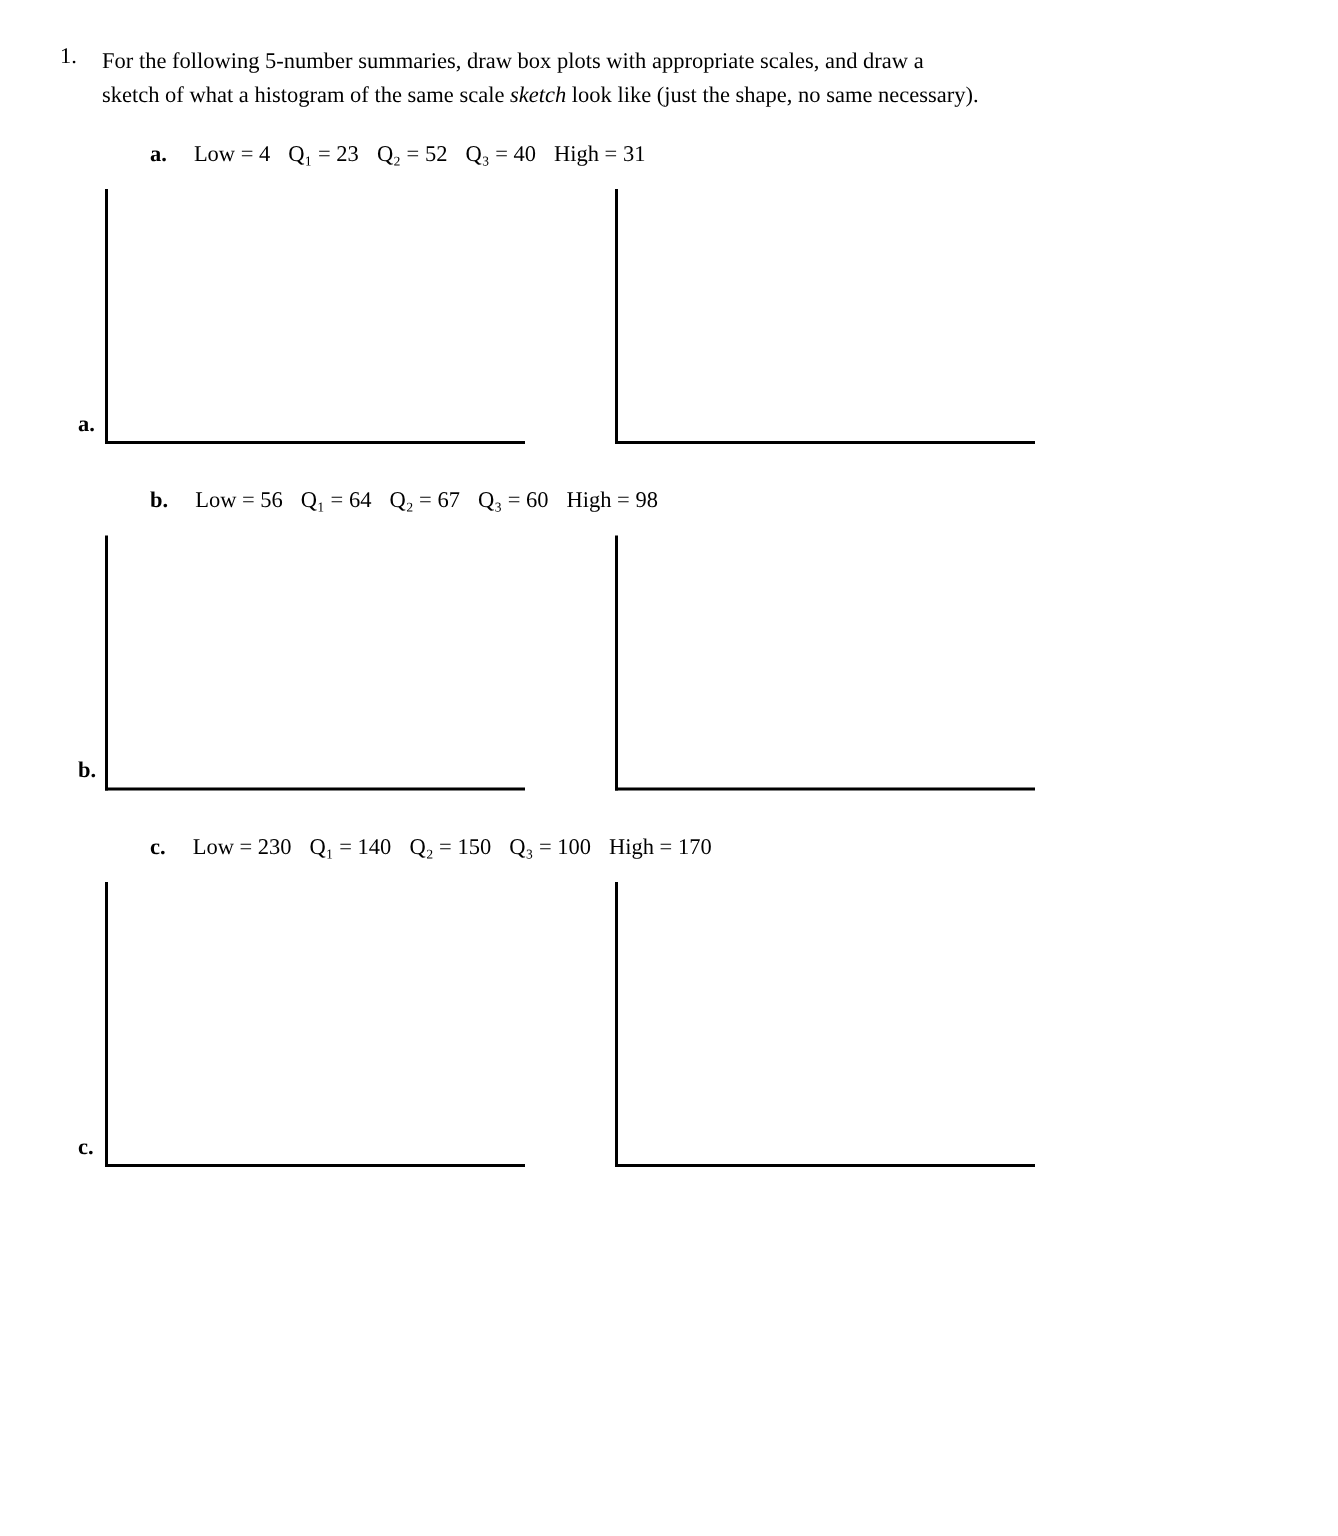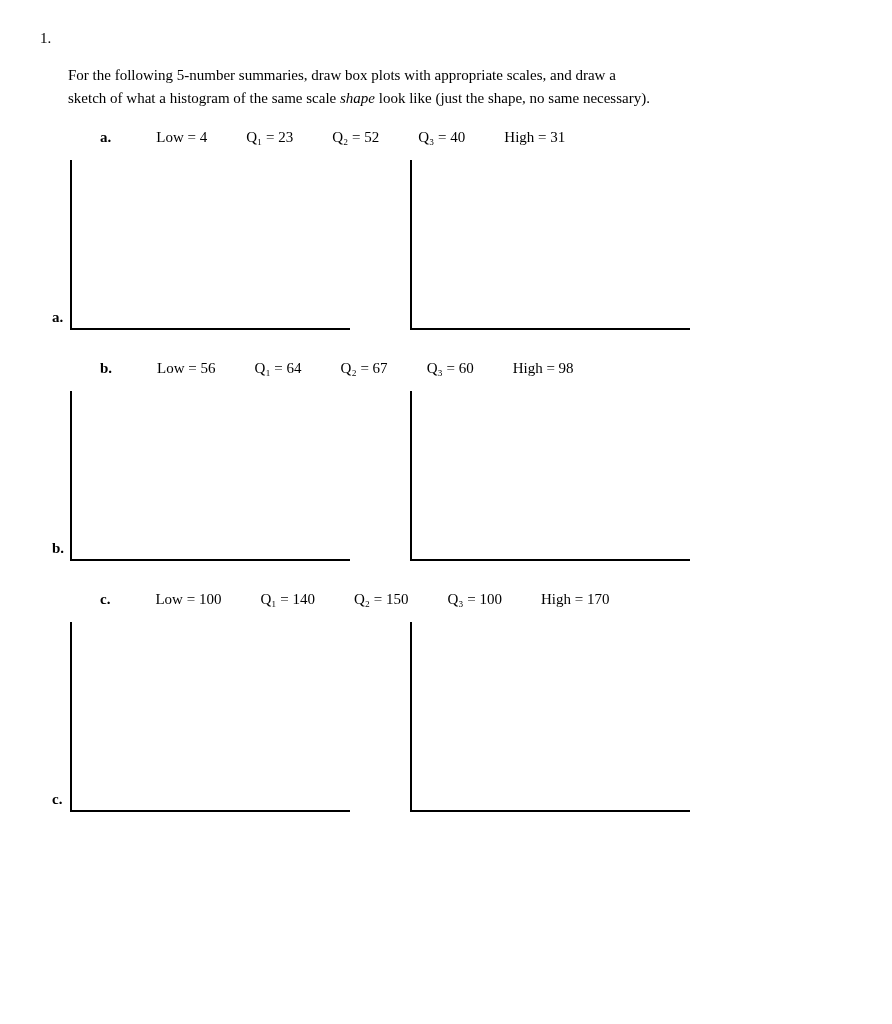--- a/index.html
+++ b/index.html
@@ -28,21 +28,20 @@
       align-items: center;
       flex-wrap: wrap;
       gap: 12px;
       margin-left: 60px;
       margin-bottom: 14px;
       font-size: 15px;
     }
 
     .stat-item {
       white-space: nowrap;
-      margin-left: 27px;
     }
 
     .drawing-section {
       display: flex;
       margin-left: 30px;
       margin-bottom: 30px;
       align-items: flex-start;
       position: relative;
     }
 
@@ -99,31 +98,30 @@
     }
 
     .question-num-col {
       min-width: 28px;
       font-size: 15px;
     }
 
     .question-text-col {
       flex: 1;
       line-height: 1.55;
-      margin-top: 34px;
     }
   </style>
 </head>
 <body>
 
 <div class="question-intro">
   <div class="question-num-col">1.</div>
   <div class="question-text-col">
     <span>For the following 5-number summaries, draw box plots with appropriate scales, and draw a</span><br>
-    <span>sketch of what a histogram of the same scale </span><em>shape</em><span> look like (just the shape, no same necessary).</span>
+    <span>sketch of what a histogram of the same scale </span><em>sketch</em><span> look like (just the shape, no same necessary).</span>
   </div>
 </div>
 
 <div class="part-block">
   <div class="stats-row">
     <span class="part-label-inline">a.</span>
     <span class="stat-item">Low = 4</span>
     <span class="stat-item">Q₁ = 23</span>
     <span class="stat-item">Q₂ =  52</span>
     <span class="stat-item">Q₃ =  40</span>
@@ -160,21 +158,21 @@
         <div class="box-right"></div>
       </div>
     </div>
     <div class="part-side-label" style="position:absolute; left:-18px; bottom:2px;">b.</div>
   </div>
 </div>
 
 <div class="part-block">
   <div class="stats-row">
     <span class="part-label-inline">c.</span>
-    <span class="stat-item">Low = 100</span>
+    <span class="stat-item">Low = 230</span>
     <span class="stat-item">Q₁ =  140</span>
     <span class="stat-item">Q₂ =  150</span>
     <span class="stat-item">Q₃ =   100</span>
     <span class="stat-item">High = 170</span>
   </div>
   <div class="drawing-section">
     <div class="drawing-boxes">
       <div class="draw-box">
         <div class="box-left" style="height:190px;"></div>
       </div>

